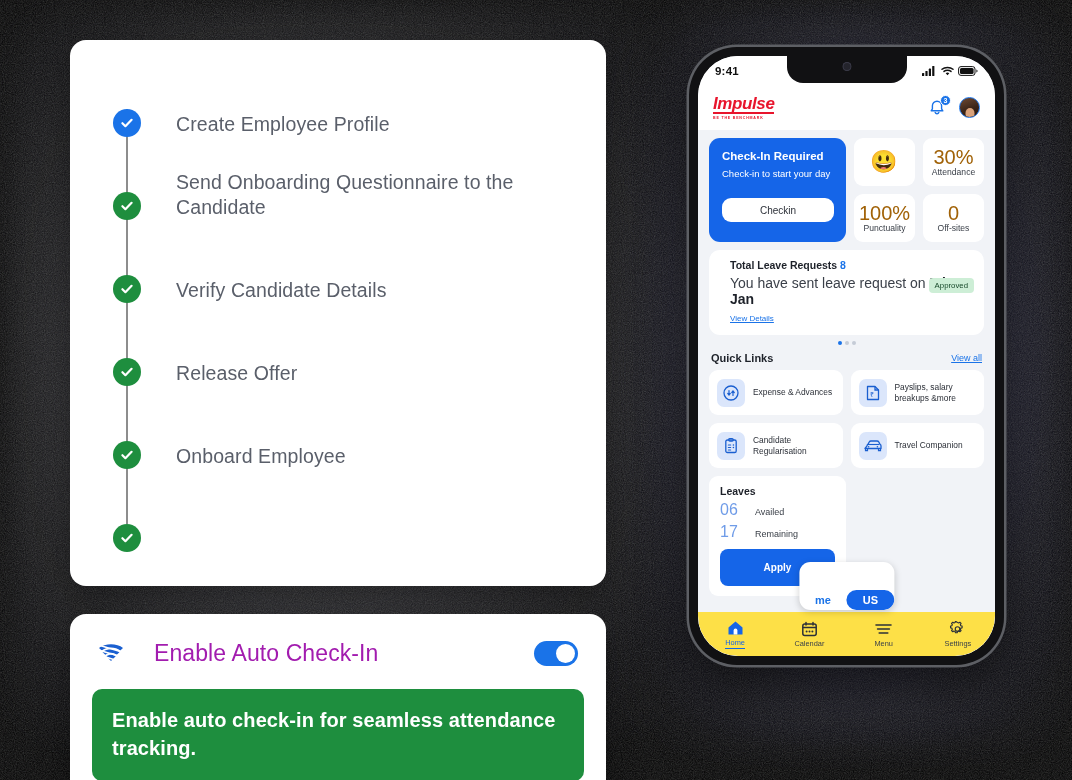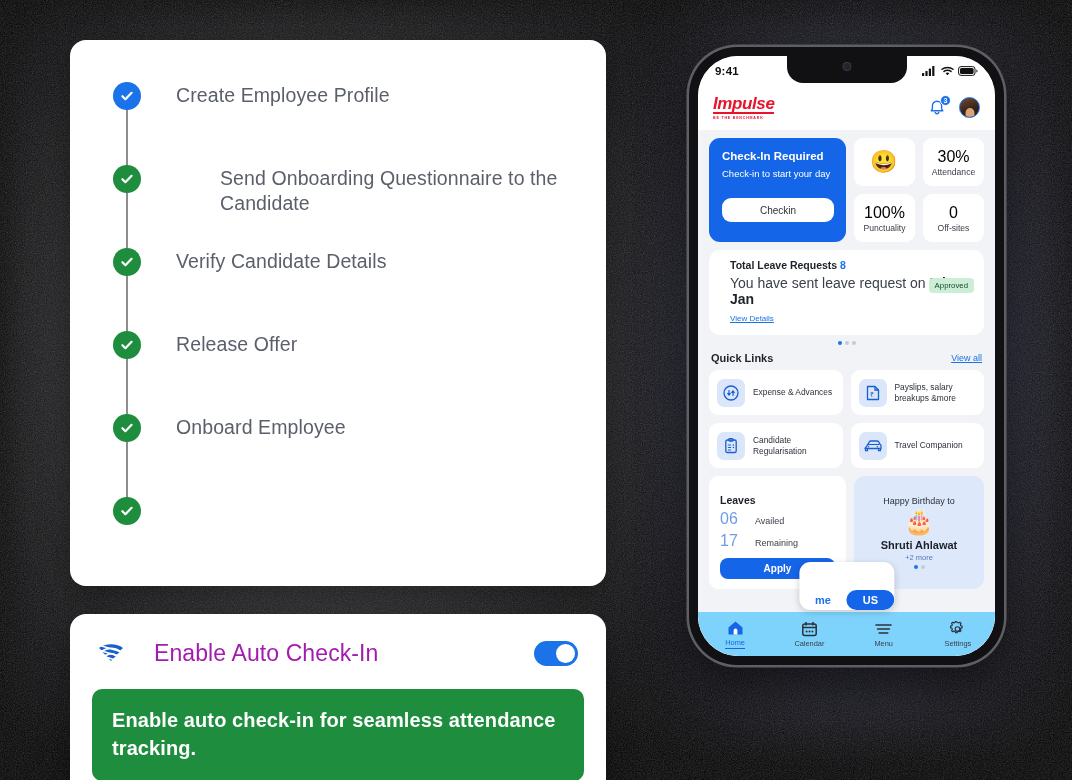--- a/index.html
+++ b/index.html
@@ -56,21 +56,21 @@
     box-shadow: 0 10px 30px rgba(0,0,0,.35);
     position: relative;
   }
 
   
   #checklist-card { padding: 42px 30px 34px 30px; }
 
   .steps { position: relative; }
   .step {
     display: flex;
-    align-items: flex-start;
+    align-items: flex-end;
     position: relative;
     min-height: 55px;
   }
   .step-marker {
     width: 54px;
     flex: 0 0 54px;
     display: flex;
     justify-content: center;
     position: relative;
     z-index: 2;
@@ -278,21 +278,21 @@
     grid-template-columns: 1fr 1fr;
     gap: 8px;
   }
   .stat-tile {
     background: #fff;
     border-radius: 9px;
     display: flex; flex-direction: column;
     align-items: center; justify-content: center;
     height: 48px;
   }
-  .stat-val { font-size: 16px; color: #000000; font-weight: 400; line-height: 18px; }
+  .stat-val { font-size: 20px; color: #a16207; font-weight: 400; line-height: 18px; }
   .stat-lbl { font-size: 8.6px; color: #3b4049; margin-top: 1px; }
   .emoji-tile { font-size: 22px; line-height: 24px; }
 
   
   .leave-card {
     background: #fff;
     border-radius: 11px;
     margin-top: 8px;
     padding: 9px 11px 10px 21px;
     position: relative;
@@ -338,29 +338,29 @@
     display: flex; align-items: center; justify-content: center;
     flex: 0 0 28px;
   }
   .ql-label { font-size: 8.4px; color: #2c3038; line-height: 11px; }
 
   
   .row-bottom { display: flex; gap: 8px; margin-top: 8px; }
   .leaves-card {
     background: #fff; border-radius: 9px;
     flex: 0 0 137px; width: 137px;
-    padding: 18px 11px 10px 11px;
+    padding: 9px 11px 10px 11px;
   }
   .leaves-title { font-size: 10.5px; font-weight: 700; color: #1d2129; }
   .leaves-row { display: flex; align-items: baseline; gap: 11px; margin-top: 4px; }
   .leaves-num { font-size: 16px; color: #6f9ce8; font-weight: 400; width: 24px; }
   .leaves-lbl { font-size: 9px; color: #3b4049; }
   .apply-btn {
     background: #1565e8; color:#fff; border-radius: 8px;
-    height: 21px; margin-top: 8px;
+    height: 37px; margin-top: 8px;
     display: flex; align-items: center; justify-content: center;
     font-size: 10px; font-weight: 700;
   }
   .bday-card {
     flex: 1;
     background: #dde9fb;
     border-radius: 11px;
     display: flex; flex-direction: column;
     align-items: center; justify-content: center;
     padding: 7px 6px;
@@ -389,21 +389,21 @@
     padding: 4px 16px;
     color: #1a73e8;
     margin-top: 28px;
   }
   .seg span.active { background: #1565e8; color: #fff; border-radius: 11px; }
 
   
   .bottom-nav {
     position: absolute; left: 0; right: 0; bottom: 0;
     height: 44px;
-    background: #7dd3fc;
+    background: #fde047;
     display: flex; align-items: center;
     z-index: 11;
     border-radius: 0 0 40px 40px;
   }
   .nav-item {
     flex: 1;
     display: flex; flex-direction: column;
     align-items: center; justify-content: center;
     gap: 2px;
   }
@@ -433,21 +433,21 @@
     <div class="step" style="margin-bottom: 28px;">
           <div class="step-marker">
             <div class="dot" style="background: rgb(26, 115, 232);">
               <svg width="16" height="16" viewBox="0 0 16 16">
                 <path d="M3.4 8.2 l3 3 6.2 -6.4" fill="none" stroke="#fff" stroke-width="2.2" stroke-linecap="round" stroke-linejoin="round"></path>
               </svg>
             </div>
           </div>
           <div class="step-label">Create Employee Profile</div>
         </div>
-        <div class="step" style="margin-bottom: 28px; gap: 44px;">
+        <div class="step" style="margin-bottom: 28px;">
           <div class="step-marker">
             <div class="dot" style="background: rgb(30, 142, 62);">
               <svg width="16" height="16" viewBox="0 0 16 16">
                 <path d="M3.4 8.2 l3 3 6.2 -6.4" fill="none" stroke="#fff" stroke-width="2.2" stroke-linecap="round" stroke-linejoin="round"></path>
               </svg>
             </div>
           </div>
           <div class="step-label">Send Onboarding Questionnaire to the Candidate</div>
         </div>
         <div class="step" style="margin-bottom: 28px;">
@@ -662,30 +662,20 @@
           <div class="leaves-row">
             <span class="leaves-num">06</span>
             <span class="leaves-lbl">Availed</span>
           </div>
           <div class="leaves-row">
             <span class="leaves-num">17</span>
             <span class="leaves-lbl">Remaining</span>
           </div>
           <div class="apply-btn">Apply</div>
         </div>
-        <div class="bday-card">
-          <div class="bday-top">Happy Birthday to</div>
-          <div class="bday-emoji">🎂</div>
-          <div class="bday-name">Shruti Ahlawat</div>
-          <div class="bday-more">+2 more</div>
-          <div class="dots" style="margin-top:3px">
-            <i class="on"></i>
-            <i></i>
-          </div>
-        </div>
       </div>
     </div>
 
     <div class="seg-wrap">
       <div class="seg">
         <span>me</span>
         <span class="active">US</span>
       </div>
     </div>
 

